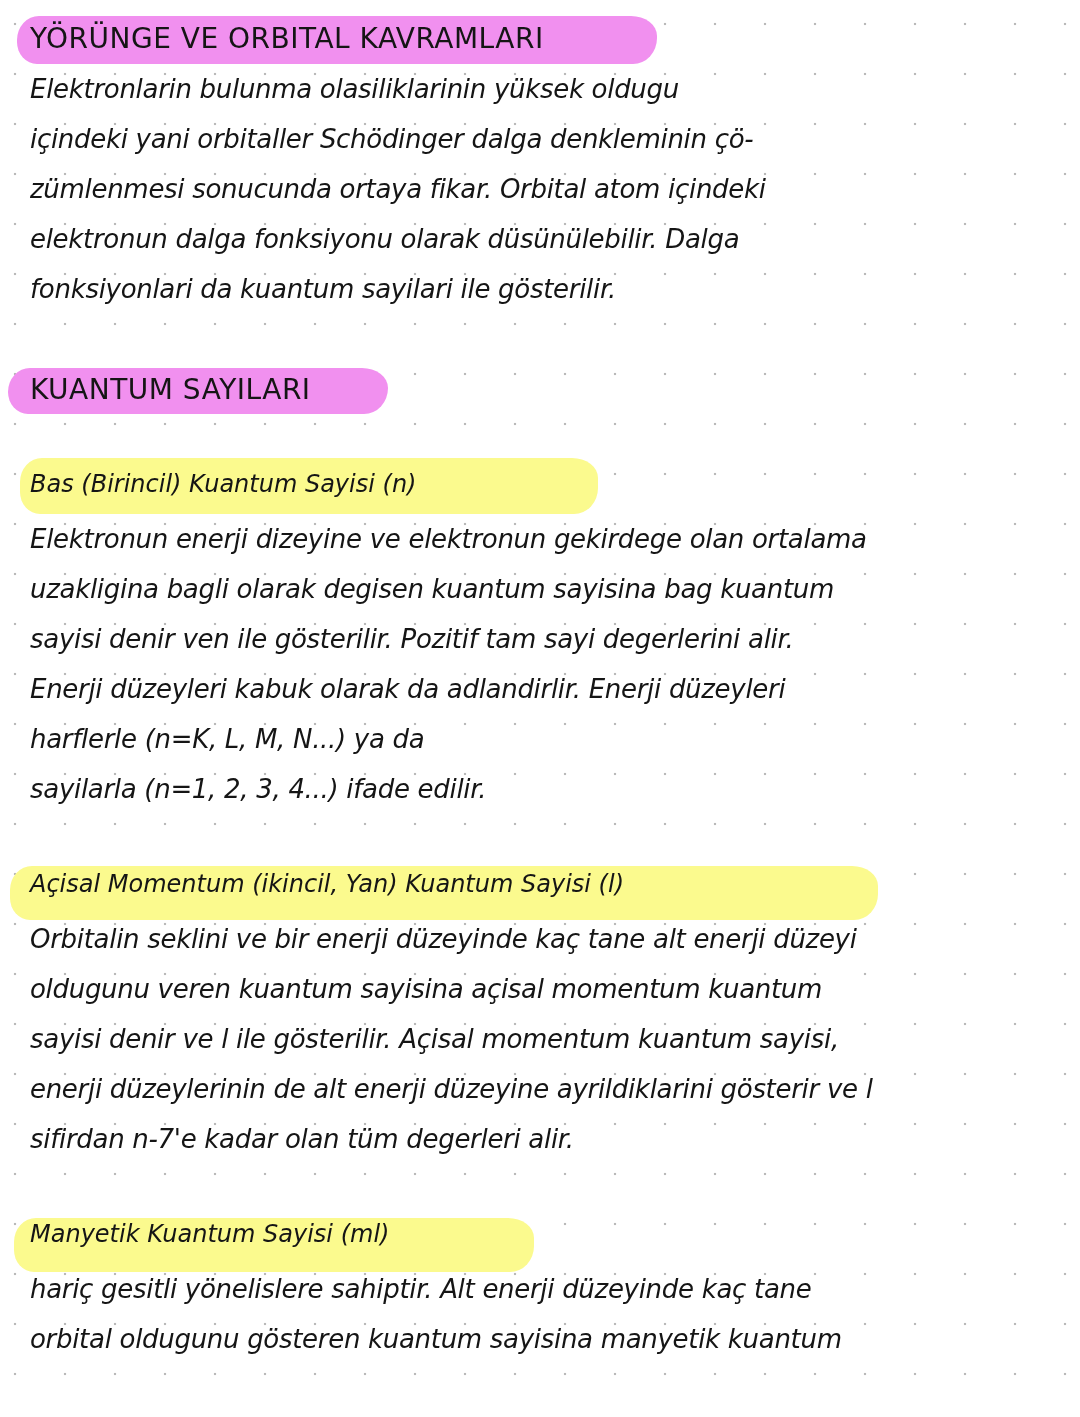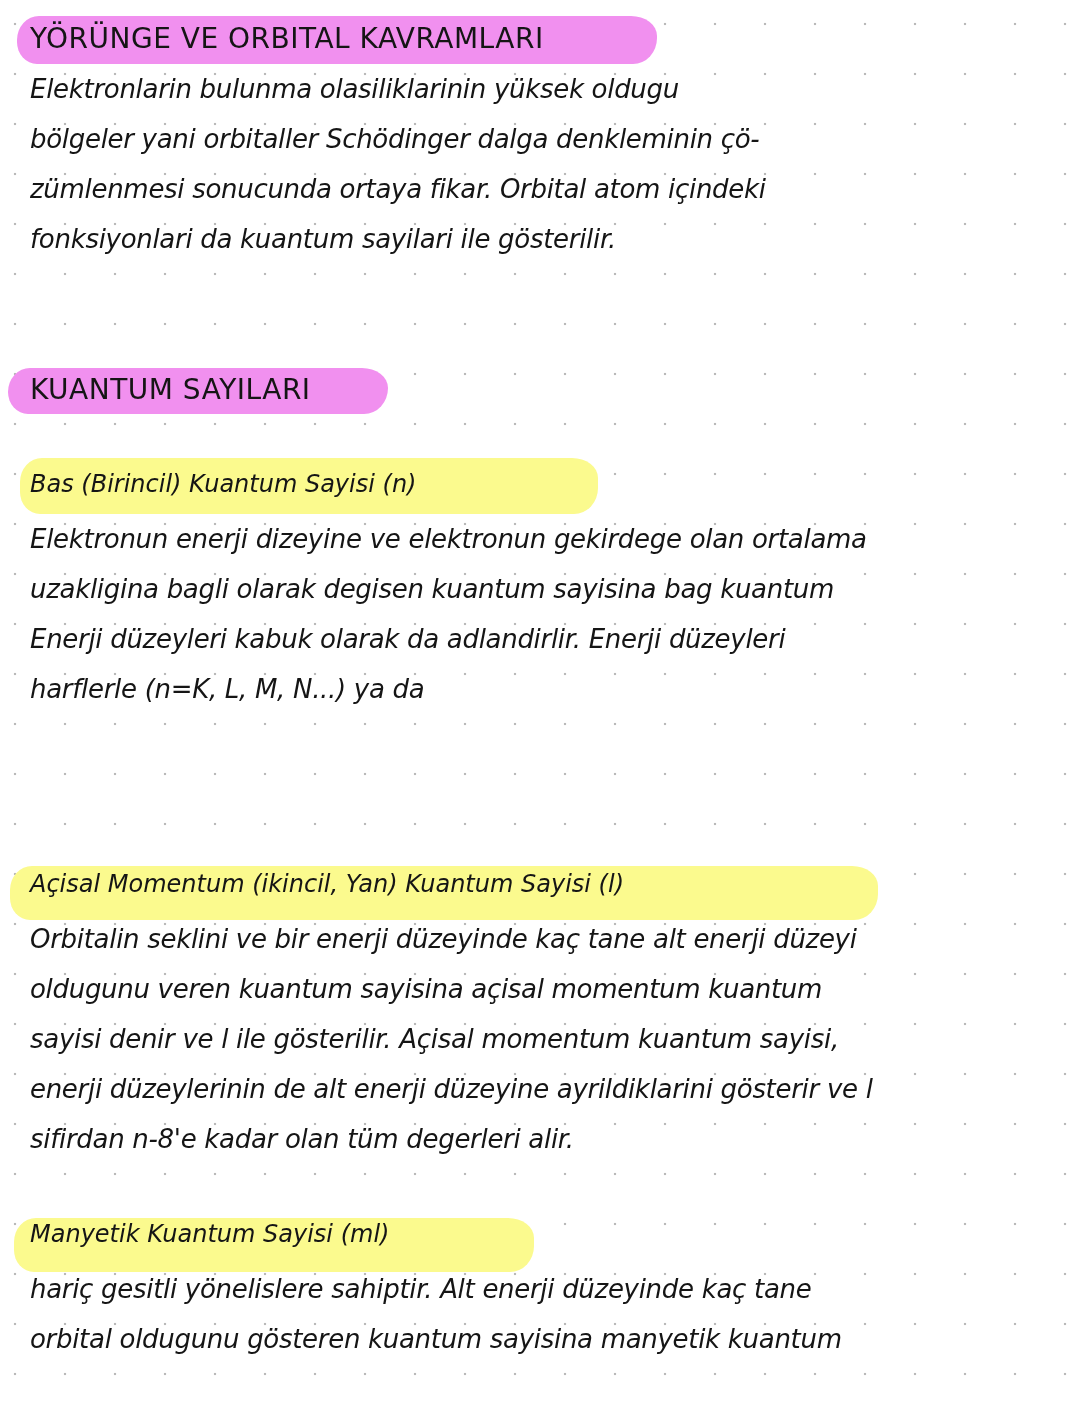--- a/index.html
+++ b/index.html
@@ -75,51 +75,54 @@
 </head>
 <body>
 
 <div class="page">
 
   <div class="block" style="top:0;">
     <div class="hl hl-pink" style="left:17px; top:16px; width:640px; height:48px;"></div>
     <div class="heading caps" style="top:22px;">YÖRÜNGE VE ORBITAL KAVRAMLARI</div>
     <div class="para" style="top:64px;">
       <span class="line">Elektronlarin bulunma olasiliklarinin yüksek oldugu</span>
-      <span class="line">bölgeler yani orbitaller Schödinger dalga denkleminin çö-</span>
+      <span class="line">içindeki yani orbitaller Schödinger dalga denkleminin çö-</span>
       <span class="line">zümlenmesi sonucunda ortaya fikar. Orbital atom içindeki</span>
+      <span class="line">elektronun dalga fonksiyonu olarak düsünülebilir. Dalga</span>
       <span class="line">fonksiyonlari da kuantum sayilari ile gösterilir.</span>
     </div>
   </div>
 
   <div class="block" style="top:0;">
     <div class="hl hl-pink" style="left:8px; top:368px; width:380px; height:46px;"></div>
     <div class="heading caps" style="top:373px;">KUANTUM SAYILARI</div>
   </div>
 
   <div class="block" style="top:0;">
     <div class="hl hl-yellow" style="left:20px; top:458px; width:578px; height:56px;"></div>
     <div class="subheading" style="top:470px;">Bas (Birincil) Kuantum Sayisi (n)</div>
     <div class="para" style="top:514px;">
       <span class="line">Elektronun enerji dizeyine ve elektronun gekirdege olan ortalama</span>
       <span class="line">uzakligina bagli olarak degisen kuantum sayisina bag kuantum</span>
+      <span class="line">sayisi denir ven ile gösterilir. Pozitif tam sayi degerlerini alir.</span>
       <span class="line">Enerji düzeyleri kabuk olarak da adlandirlir. Enerji düzeyleri</span>
       <span class="line">harflerle (n=K, L, M, N...) ya da</span>
+      <span class="line">sayilarla (n=1, 2, 3, 4...) ifade edilir.</span>
     </div>
   </div>
 
   <div class="block" style="top:0;">
     <div class="hl hl-yellow" style="left:10px; top:866px; width:868px; height:54px;"></div>
     <div class="subheading" style="top:870px;">Açisal Momentum (ikincil, Yan) Kuantum Sayisi (l)</div>
     <div class="para" style="top:914px;">
       <span class="line">Orbitalin seklini ve bir enerji düzeyinde kaç tane alt enerji düzeyi</span>
       <span class="line">oldugunu veren kuantum sayisina açisal momentum kuantum</span>
       <span class="line">sayisi denir ve l ile gösterilir. Açisal momentum kuantum sayisi,</span>
       <span class="line">enerji düzeylerinin de alt enerji düzeyine ayrildiklarini gösterir ve l</span>
-      <span class="line">sifirdan n-8'e kadar olan tüm degerleri alir.</span>
+      <span class="line">sifirdan n-7'e kadar olan tüm degerleri alir.</span>
     </div>
   </div>
 
   <div class="block" style="top:0;">
     <div class="hl hl-yellow" style="left:14px; top:1218px; width:520px; height:54px;"></div>
     <div class="subheading" style="top:1220px;">Manyetik Kuantum Sayisi (ml)</div>
     <div class="para" style="top:1264px;">
       <span class="line">hariç gesitli yönelislere sahiptir. Alt enerji düzeyinde kaç tane</span>
       <span class="line">orbital oldugunu gösteren kuantum sayisina manyetik kuantum</span>
     </div>

